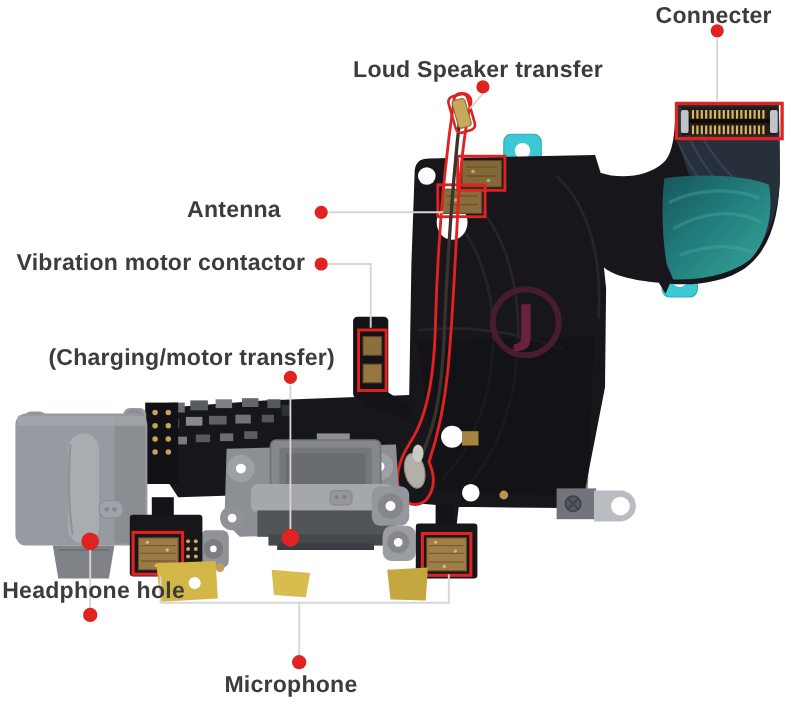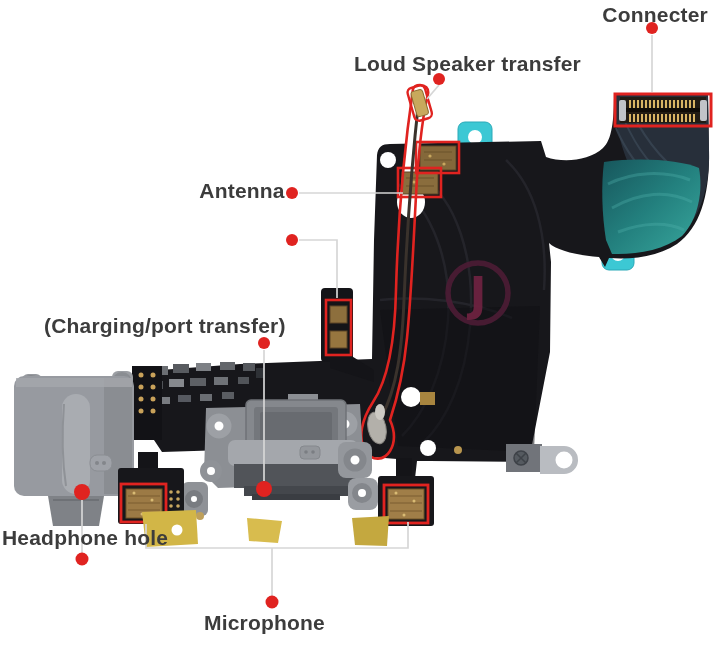--- a/index.html
+++ b/index.html
@@ -5,21 +5,21 @@
   html,body { margin:0; padding:0; background:#ffffff; }
   .stage {
     position:relative; width:720px; height:645px; background:#fff;
     font-family:"Liberation Sans", sans-serif; overflow:hidden;
   }
   .stage svg { position:absolute; left:0; top:0; }
   .label {
     position:absolute; color:var(--label-text,#3c3c3c);
     font-size:21px; font-weight:600; white-space:nowrap; letter-spacing:.2px;
   }
-  .center { text-align:right; }
+  .center { text-align:left; }
   .hl { stroke:var(--highlight-red,#e02320); fill:none; }
   .dot { fill:var(--highlight-red,#e02320); }
   .leader { stroke:var(--leader-line,#d4d4d4); stroke-width:1.7; fill:none; }
 </style>
 </head>
 <body>
 
 <div class="stage">
 <svg width="720" height="645" viewBox="0 0 720 645">
   <defs>
@@ -255,17 +255,18 @@
     <circle class="dot" cx="264" cy="343" r="6"></circle>
     <circle class="dot" cx="264" cy="489" r="8"></circle>
     <circle class="dot" cx="82" cy="492" r="8"></circle>
     <circle class="dot" cx="82" cy="559" r="6.5"></circle>
     <circle class="dot" cx="272" cy="602" r="6.5"></circle>
   </g>
 </svg>
 
   <div class="label center" style="left:596px;top:3px;width:112px">Connecter</div>
   <div class="label center" style="left:321px;top:52px;width:260px">Loud Speaker transfer</div>
-  <div class="label" style="left:184px;top:179px;width:116px;text-align:center">Antenna</div>
-  <div class="label" style="left:44px;top:314px">(Charging/port transfer)</div>
+  <div class="label" style="left:170px;top:179px;width:116px;text-align:left">Antenna</div>
+  <div class="label" style="left:15px;top:227px">Vibration motor contactor</div>
+  <div class="label" style="left:44px;top:314px">(Charging/motor transfer)</div>
   <div class="label" style="left:2px;top:526px">Headphone hole</div>
   <div class="label" style="left:204px;top:611px">Microphone</div>
 </div>
 
 </body></html>

